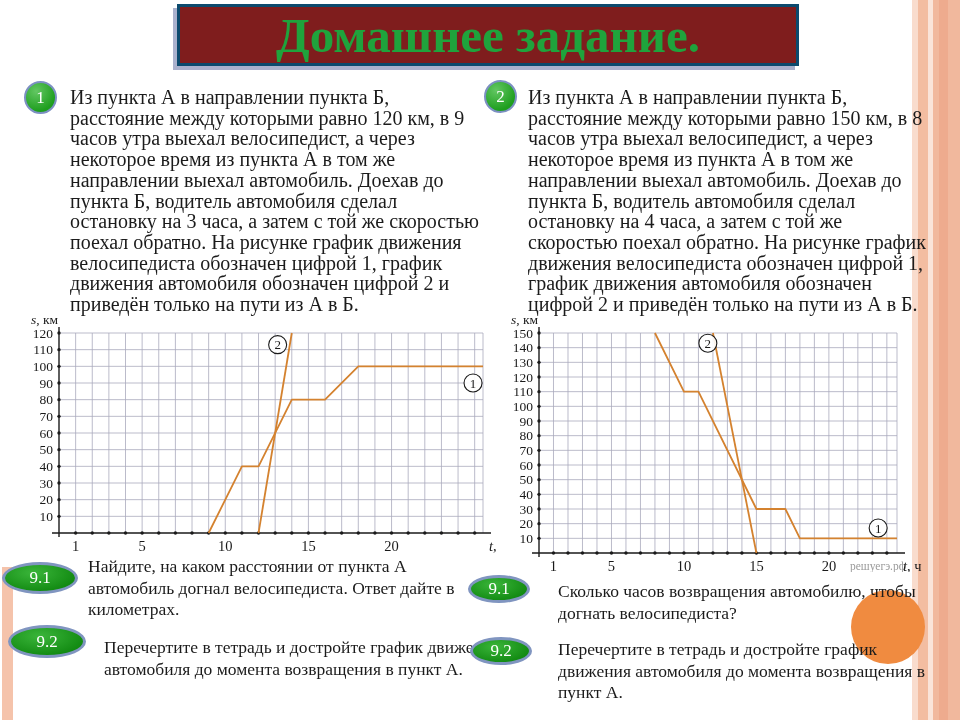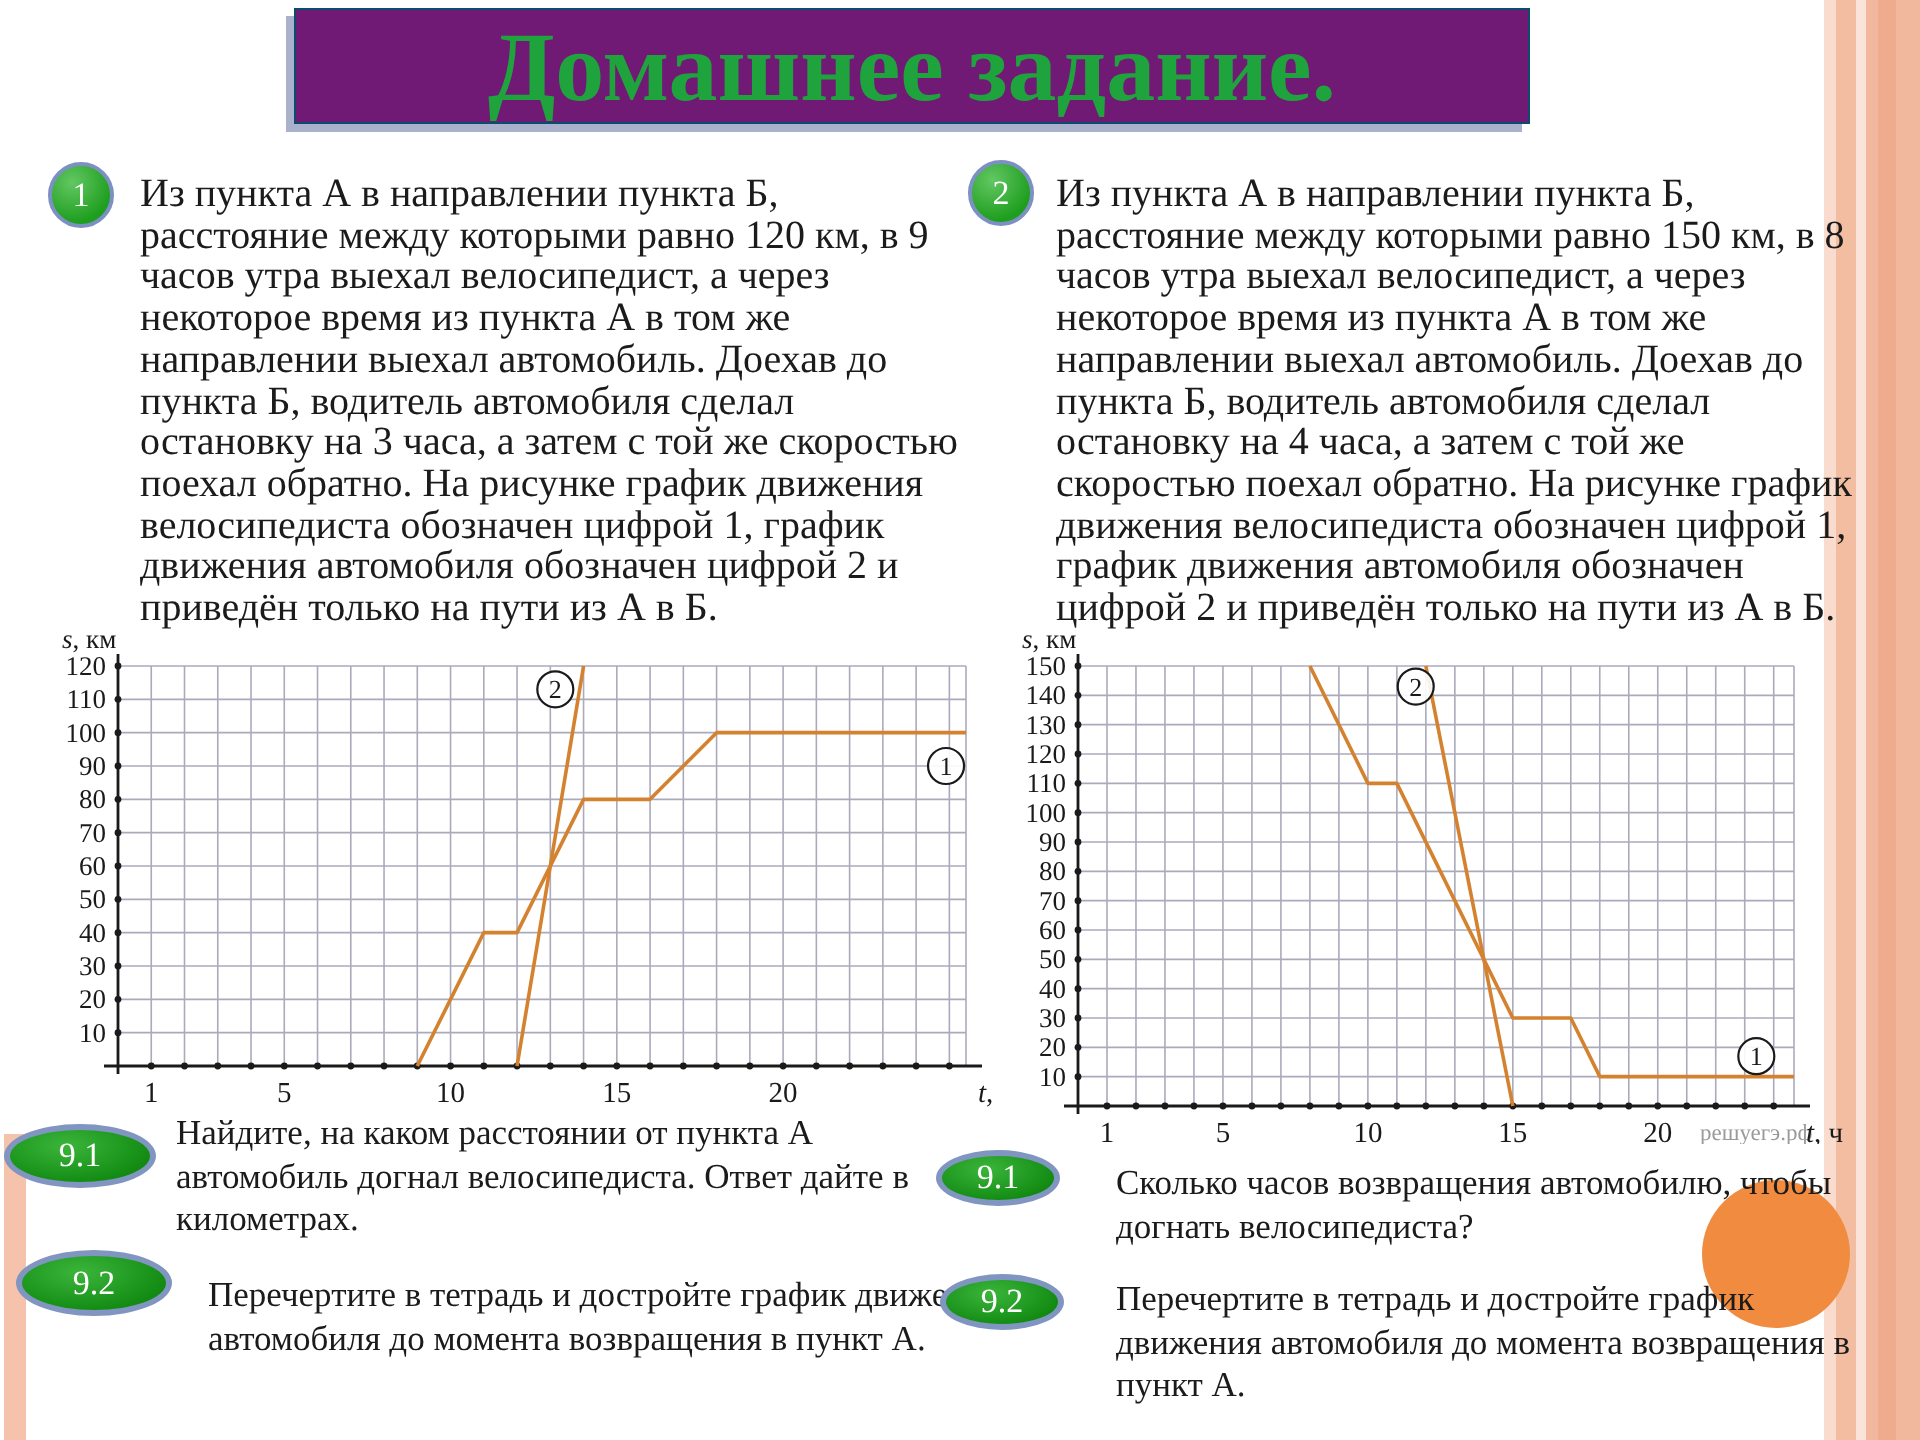--- a/index.html
+++ b/index.html
@@ -17,23 +17,23 @@
       #fae4d9 16px,#fae4d9 21px,
       #f1b89d 21px,#f1b89d 27px,
       #eeab8e 27px,#eeab8e 36px,
       #f1b89d 36px,#f1b89d 48px);
   }
   .stripe-left{
     position:absolute;left:2px;top:567px;width:11px;height:153px;z-index:1;
     background:#f5c3ab;
   }
   .title-banner{
-    position:absolute;left:147px;top:4px;width:616px;height:56px;z-index:3;
-    background:#701a75;
-    border:1px solid #0c4a6e;
+    position:absolute;left:177px;top:4px;width:616px;height:56px;z-index:3;
+    background:#7f1d1d;
+    border:3px solid #0c4a6e;
     box-shadow:-4px 4px 0 #aab1cd;
     display:flex;align-items:center;justify-content:center;
   }
   .title-banner span{
     font-size:49px;font-weight:bold;color:#1fa33c;letter-spacing:0px;
     line-height:1;white-space:nowrap;
   }
   .problem-badge{
     position:absolute;width:29px;height:29px;border-radius:50%;z-index:3;
     background:radial-gradient(circle at 35% 28%,#63c763,#1e9e1e 72%);

